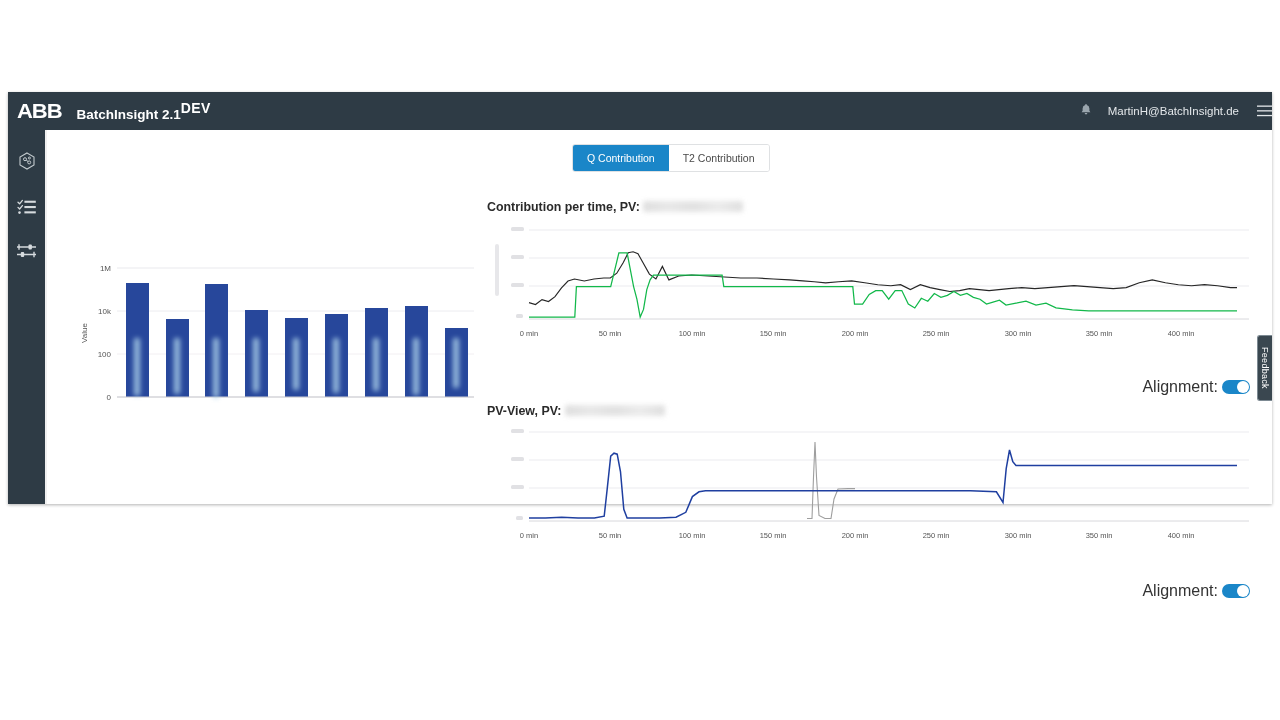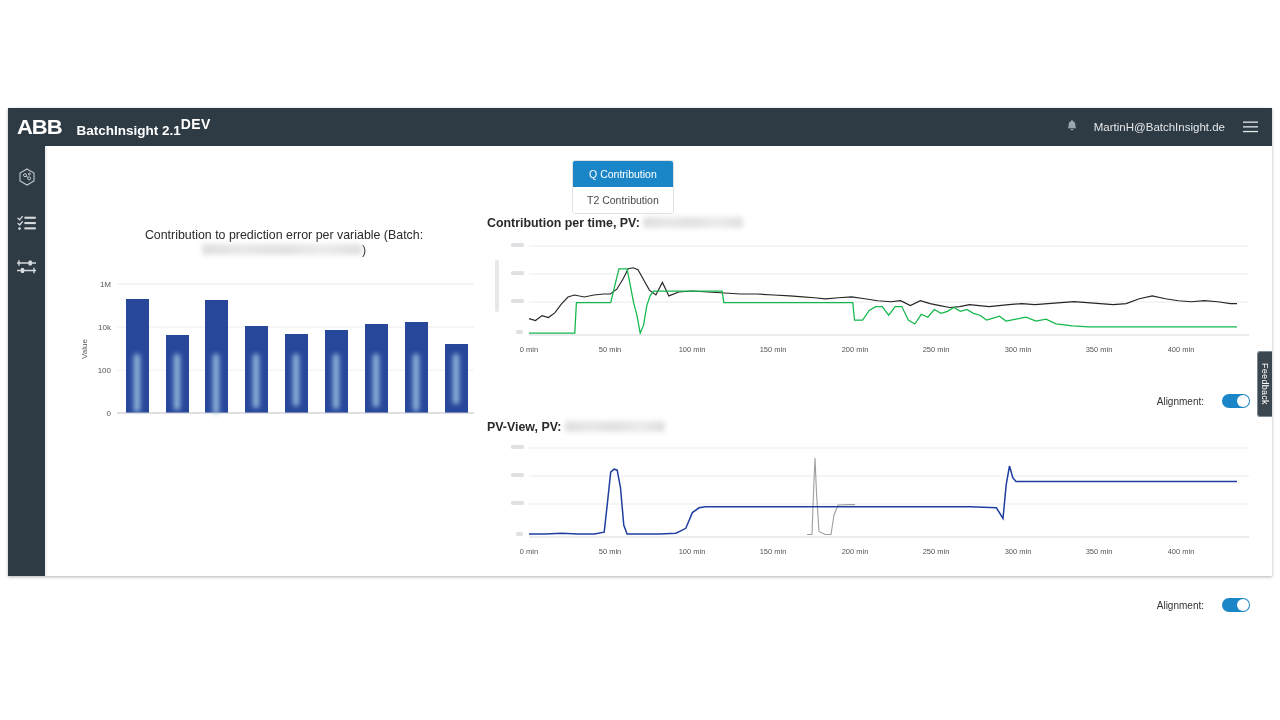--- a/index.html
+++ b/index.html
@@ -7,22 +7,22 @@
   html, body {
     width: 1280px; height: 720px;
     background: #ffffff;
     font-family: "Liberation Sans", sans-serif;
     overflow: hidden;
   }
 
   
   #app-window {
     position: absolute;
-    left: 8px; top: 108px;
-    width: 1264px; height: 468px;
+    left: 8px; top: 92px;
+    width: 1264px; height: 412px;
     background: #4d7c0f;
     box-shadow: 0 1px 3px rgba(0,0,0,.30);
   }
 
   
   #topbar {
     position: absolute; left: 0; top: 0;
     width: 100%; height: 38px;
     background: #2e3b45;
     display: flex; align-items: center;
@@ -53,21 +53,20 @@
     margin-left: 26px;
     color: #a9b3bb;
     font-size: 11.5px;
     white-space: nowrap;
     cursor: pointer;
   }
   #nav-group { display: flex; align-items: center; margin-left: 22px; }
   #topbar-right {
     margin-left: auto;
     display: flex; align-items: center;
-    padding-right: 14px;
     text-align: right;
   }
   #bell-icon {
     color: #9aa5ad; font-size: 13px; margin-right: 16px; cursor: pointer;
   }
   #user-email { color: #e3e7ea; font-size: 11.5px; white-space: nowrap; }
   #hamburger {
     margin-left: 18px; color: #e3e7ea; font-size: 15px; cursor: pointer; line-height: 1;
   }
 
@@ -95,21 +94,20 @@
   }
 
   
   #tab-group {
     position: absolute; left: 525px; top: 14px;
     display: flex;
     border: 1px solid #dfe1e3;
     border-radius: 3px;
     overflow: hidden;
     background: #fff;
-    flex-direction: column;
   }
   .tabbtn {
     font-size: 10.5px;
     padding: 7px 14px;
     color: #4a4a4a;
     background: #ffffff;
     cursor: pointer;
     white-space: nowrap;
     border: none;
     font-family: "Liberation Sans", sans-serif;
@@ -167,21 +165,21 @@
   #contrib-plot { position: absolute; left: 440px; top: 92px; width: 770px; height: 122px; }
   #pvview-plot  { position: absolute; left: 440px; top: 294px; width: 770px; height: 122px; }
 
   .align-row {
     position: absolute;
     display: flex; align-items: center;
     right: 22px;
   }
   #align-row-1 { top: 248px; }
   #align-row-2 { top: 452px; }
-  .align-label { font-size: 10px; color: #333; margin-right: 18px; }
+  .align-label { font-size: 16px; color: #333; margin-right: 4px; }
   .toggle {
     width: 28px; height: 14px; border-radius: 7px;
     background: #1a86c8; position: relative; cursor: pointer;
   }
   .toggle .knob {
     position: absolute; right: 1px; top: 1px;
     width: 12px; height: 12px; border-radius: 50%;
     background: #ffffff;
   }
 
@@ -273,24 +271,20 @@
   </div>
 
   <div id="content">
 
     <div id="tab-group">
       <button class="tabbtn active">Q Contribution</button>
       <button class="tabbtn">T2 Contribution</button>
     </div>
 
     <div id="bar-panel">
-      <div id="bar-title">
-        <span>Contribution to prediction error per variable (Batch:</span>
-        <span class="redact" id="bar-redact">&nbsp;</span><span>)</span>
-      </div>
 
       <svg id="bar-plot" viewBox="0 0 420 200">
 
         <g>
           <line x1="48" y1="10" x2="405" y2="10" stroke="#e9e9ed" stroke-width="1"></line>
           <line x1="48" y1="53" x2="405" y2="53" stroke="#ececf0" stroke-width="1"></line>
           <line x1="48" y1="96" x2="405" y2="96" stroke="#f2eff2" stroke-width="1"></line>
           <line x1="48" y1="139" x2="405" y2="139" stroke="#dedee2" stroke-width="1"></line>
         </g>
 

